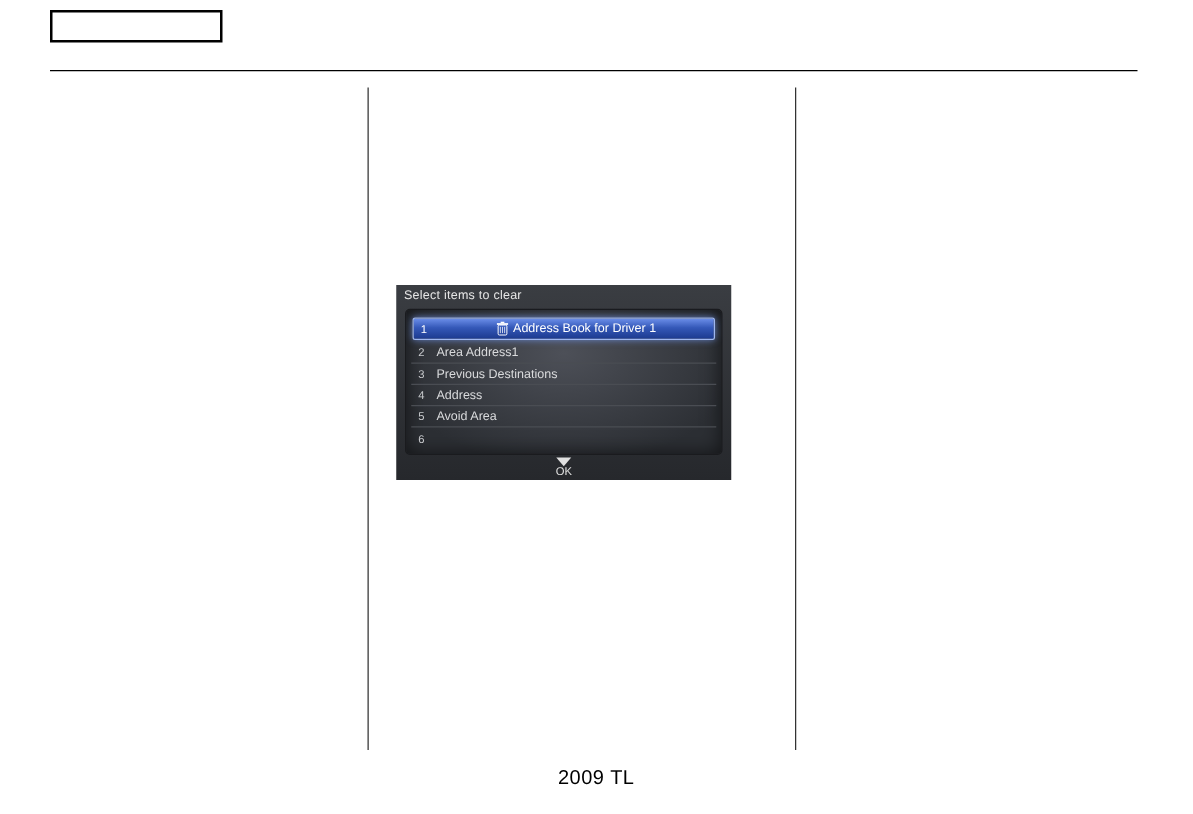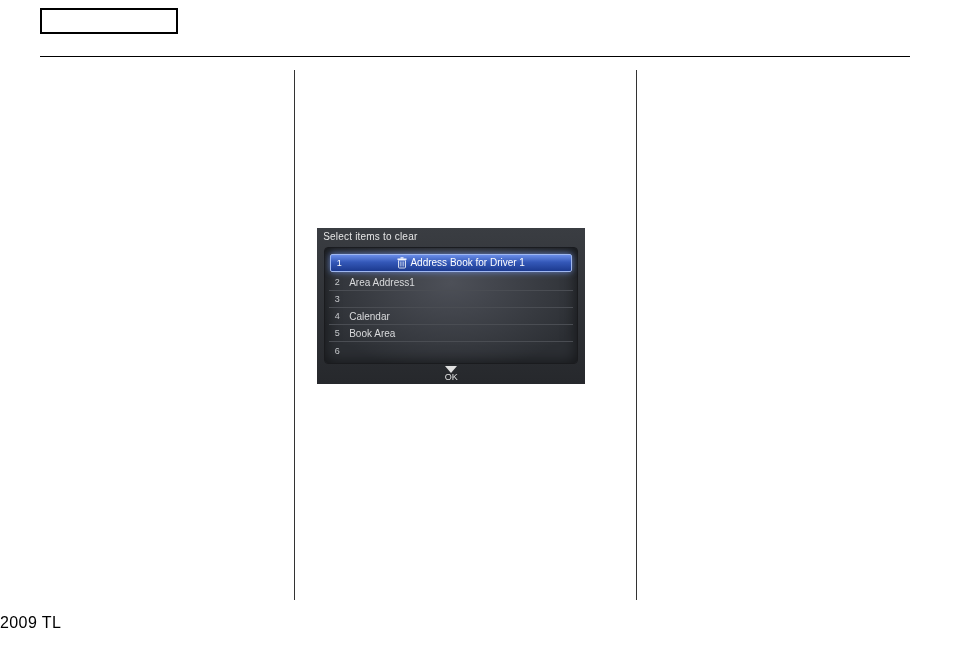--- a/index.html
+++ b/index.html
@@ -122,21 +122,21 @@
       color: #e0e0e0;
       font-size: 9px;
       margin-top: -1px;
     }
 
     .footer {
       position: absolute;
       left: 0;
       width: 954px;
       top: 614px;
-      text-align: left;
+      text-align: center;
       font-size: 16px;
       letter-spacing: 0.4px;
     }
   </style>
 </head>
 <body>
 
 <div class="header-box"></div>
 <div class="hr-line"></div>
 
@@ -161,28 +161,29 @@
             </svg><span>Address Book for Driver 1</span>
           </span>
         </div>
 
         <div class="device-row">
           <span class="row-num">2</span>
           <span class="row-label">Area Address1</span>
         </div>
         <div class="device-row">
           <span class="row-num">3</span>
+          <span class="row-label">Previous Destinations</span>
         </div>
         <div class="device-row">
           <span class="row-num">4</span>
-          <span class="row-label">Calendar</span>
+          <span class="row-label">Address</span>
         </div>
         <div class="device-row">
           <span class="row-num">5</span>
-          <span class="row-label">Book Area</span>
+          <span class="row-label">Avoid Area</span>
         </div>
         <div class="device-row">
           <span class="row-num">6</span>
         </div>
 
       </div>
       <div class="ok-area">
         <span class="ok-arrow"></span>
         <div class="ok-text">OK</div>
       </div>

